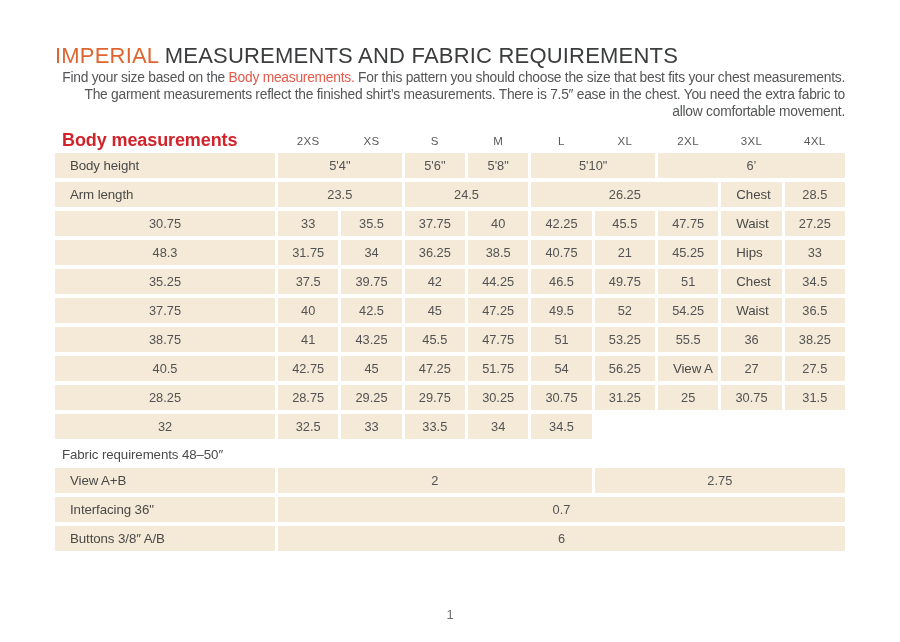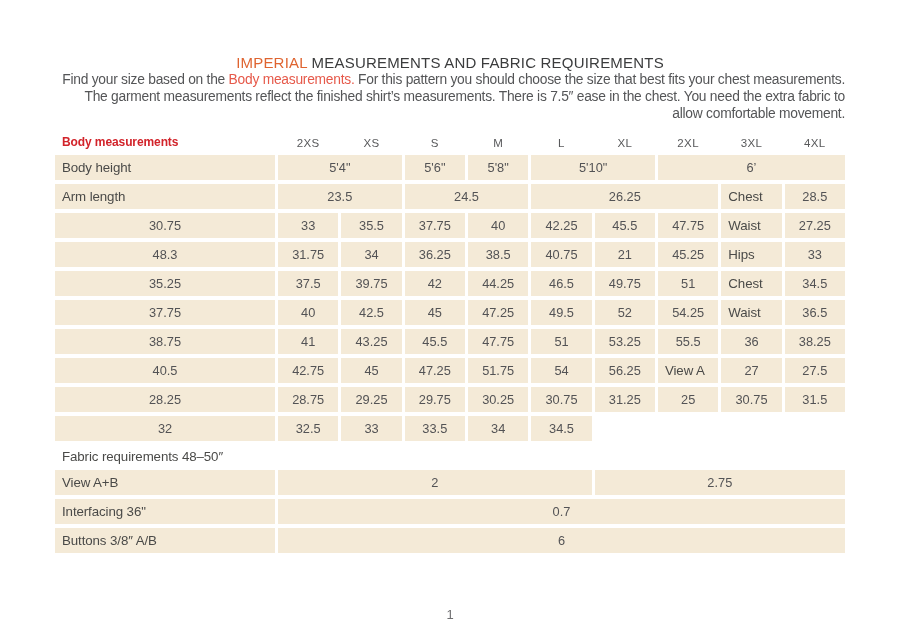--- a/index.html
+++ b/index.html
@@ -5,52 +5,52 @@
   * { margin: 0; padding: 0; box-sizing: border-box; }
   html, body { background: #ffffff; }
   body {
     width: 900px; height: 642px;
     position: relative; overflow: hidden;
     font-family: "Liberation Sans", sans-serif;
   }
   .content { position: absolute; left: 55px; top: 0; width: 790px; }
 
   .title {
-    margin-top: 54px;
-    font-size: 15px; font-weight: 400;
-    letter-spacing: 0.2px; color: #3b3c3d; text-align: center;
+    margin-top: 43px;
+    font-size: 22px; font-weight: 400;
+    letter-spacing: 0.2px; color: #3b3c3d;
   }
   .title .accent { color: #df6430; }
 
   .intro {
     font-size: 13.8px; line-height: 17px;
     letter-spacing: -0.25px; color: #545557; text-align: right;
   }
   .intro .highlight { color: #e6594a; }
 
   .grid {
     margin-top: 9px;
     display: grid;
     grid-template-columns: 220px repeat(9, 1fr);
     column-gap: 3px; row-gap: 4px;
     width: 790px;
   }
   .th-label {
     height: 20px; line-height: 22px;
-    font-size: 12px; font-weight: 700; color: #d2232a;
+    font-size: 18px; font-weight: 700; color: #d2232a;
     padding-left: 7px; letter-spacing: -0.1px;
   }
   .th-size {
     height: 20px; line-height: 24px;
     text-align: center;
     font-size: 11.5px; color: #58595b; letter-spacing: 0.4px;
   }
   .cell { background: #f4ead7; height: 25px; line-height: 25px; }
   .cell.label {
-    padding-left: 7px;
+    padding-left: 15px;
     font-size: 13.3px; color: #4a4a48; letter-spacing: -0.1px;
   }
   .cell.val {
     text-align: center;
     font-size: 12.8px; color: #535355;
   }
   .section {
     height: 21px; line-height: 23px;
     padding-left: 7px;
     font-size: 13.3px; color: #4a4a48; letter-spacing: -0.1px;

